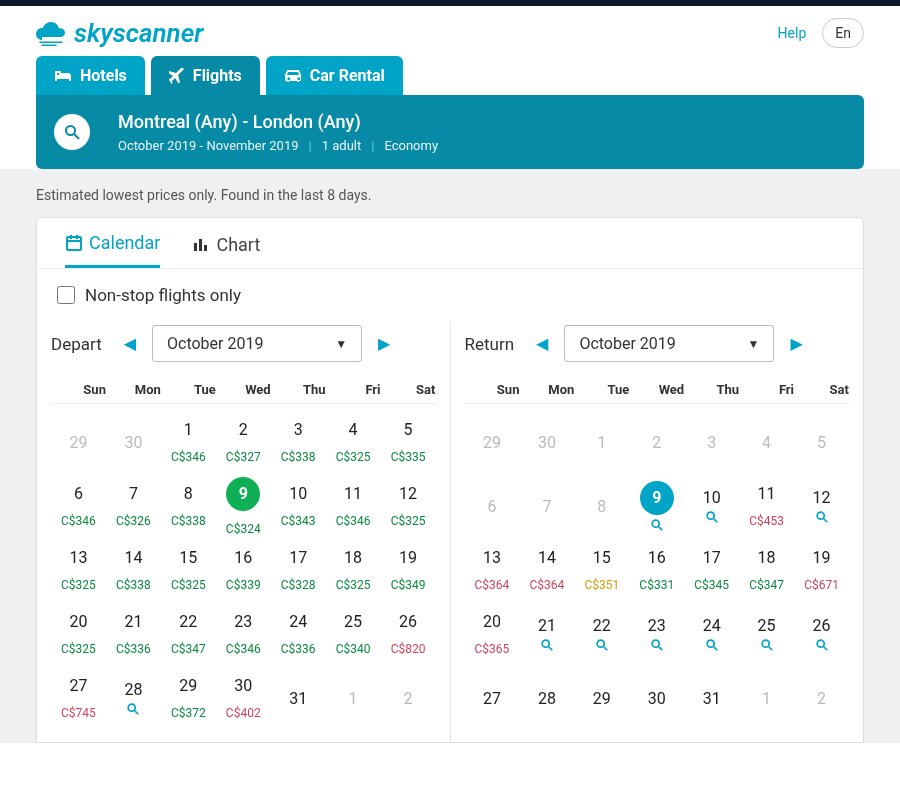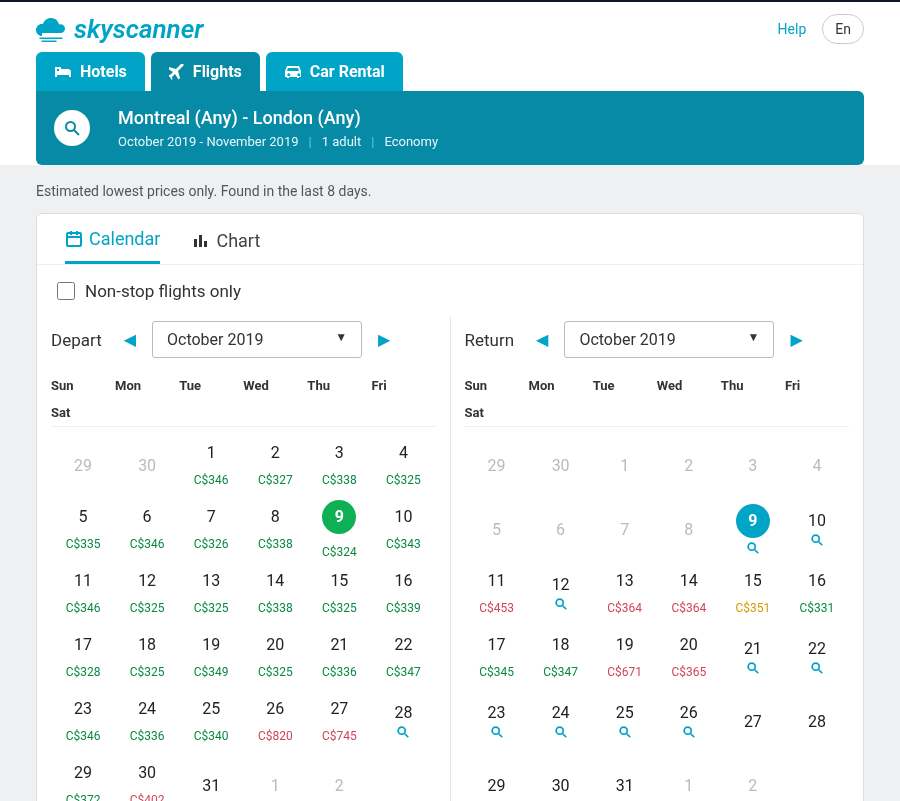--- a/index.html
+++ b/index.html
@@ -1,17 +1,17 @@
 <!DOCTYPE html>
 <html><head>
 <meta charset="utf-8">
 <style>
   *{box-sizing:border-box;margin:0;padding:0}
   body{font-family:-apple-system,BlinkMacSystemFont,"Segoe UI",Roboto,Arial,sans-serif;background:#fff;color:#333;width:900px}
-  .topbar{display:flex;justify-content:space-between;align-items:center;padding:12px 36px 8px;border-top:2px solid #0f172a}
+  .topbar{display:flex;justify-content:space-between;align-items:center;padding:12px 36px 8px;border-top:6px solid #0f172a}
   .logo{display:flex;align-items:center;gap:4px;color:#00a4c7;font-size:26px;font-weight:600;font-style:italic}
   .top-right{display:flex;align-items:center;gap:16px}
   .help-link{color:#00a4c7;font-size:14px}
   .locale-btn{border:1px solid #ccc;border-radius:20px;padding:6px 12px;background:#fff;font-size:14px}
   .tabs{display:flex;gap:6px;padding:0 36px}
   .tab{background:#00a4c7;color:#fff;border-radius:6px 6px 0 0;padding:10px 18px;font-weight:700;display:flex;align-items:center;gap:8px;font-size:16px}
   .tab.active{background:#068aa5}
   .search-summary{background:#068aa5;color:#fff;margin:0 36px;border-radius:0 6px 6px 6px;padding:16px 18px;display:flex;align-items:center;gap:28px}
   .search-icon-circle{width:36px;height:36px;border-radius:50%;background:#fff;display:flex;align-items:center;justify-content:center;color:#068aa5}
   .route{font-size:18px;font-weight:500}
@@ -24,23 +24,23 @@
   .vtab{display:flex;align-items:center;gap:6px;font-size:18px;padding-bottom:12px;color:#444;cursor:pointer}
   .vtab.active{color:#00a4c7;border-bottom:3px solid #00a4c7}
   .nonstop{padding:16px 20px;display:flex;align-items:center;gap:10px;font-size:17px;color:#333}
   .nonstop input{width:18px;height:18px;border-radius:4px}
   .calwrap{display:flex}
   .cal{flex:1;padding:0 14px 12px}
   .cal.left{border-right:1px solid #e5e5e5}
   .calhead{display:flex;align-items:center;gap:10px;padding:4px 0 14px}
   .dir-label{font-size:17px;color:#333;margin-right:6px}
   .chev{color:#00a4c7;cursor:pointer;font-size:16px;padding:4px 6px}
-  .month-select{flex:0 0 auto;border:1px solid #bbb;border-radius:3px;padding:8px 14px;display:flex;justify-content:space-between;width:210px;font-size:16px;cursor:pointer}
+  .month-select{flex:0 0 auto;border:1px solid #bbb;border-radius:3px;padding:8px 14px;display:flex;align-items:center;justify-content:space-between;width:210px;font-size:16px;cursor:pointer}
   .caret{font-size:12px}
-  .grid{display:grid;grid-template-columns:repeat(6,1fr);text-align:left}
+  .grid{display:grid;grid-template-columns:repeat(7,1fr);text-align:right}
   .dow{font-weight:700;font-size:13px;padding:6px 0;color:#333}
   .dowrow{border-bottom:1px solid #eee;margin-bottom:6px}
   .cell{height:64px;display:flex;flex-direction:column;align-items:center;justify-content:center;font-size:16px;cursor:pointer}
   .daynum{font-size:16px;color:#222}
   .daynum.muted{color:#bbb}
   .circle-g{background:#0fb055;color:#fff;width:34px;height:34px;border-radius:50%;display:flex;align-items:center;justify-content:center;font-weight:700}
   .circle-b{background:#00a4c7;color:#fff;width:34px;height:34px;border-radius:50%;display:flex;align-items:center;justify-content:center;font-weight:700}
   .price{font-size:12px;margin-top:11px}
   .p-green{color:#0a8a3f}
   .p-red{color:#d1435b}

